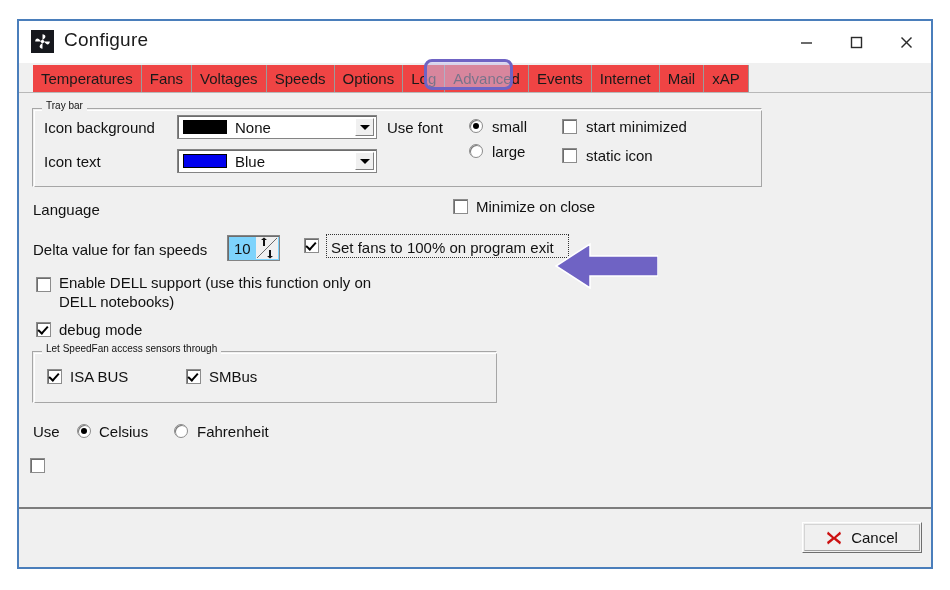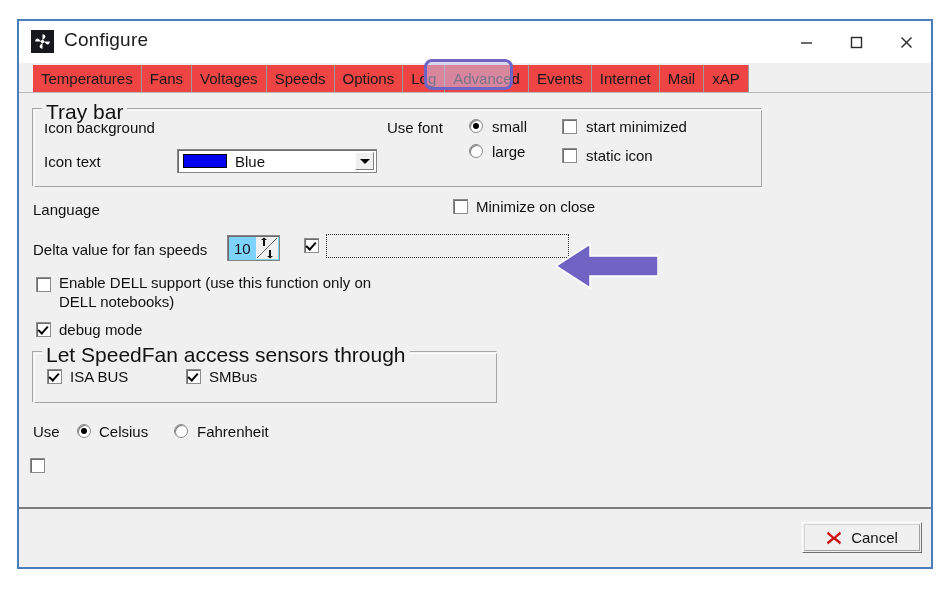--- a/index.html
+++ b/index.html
@@ -140,21 +140,21 @@
     border-left: 1px solid #ffffff;
     border-top: 1px solid #ffffff;
     pointer-events: none;
   }
   .grp-title {
     position: absolute;
     top: -9px;
     left: 9px;
     background: #f0f0f0;
     padding: 0 4px;
-    font-size: 21px;
+    font-size: 10px;
     color: #111;
     z-index: 2;
     font-family: "Liberation Sans", sans-serif;
   }
 
   .lbl {
     position: absolute;
     font-size: 15px;
     color: #111;
     font-family: "Liberation Sans", sans-serif;
@@ -394,20 +394,27 @@
       <div class="tab last">xAP</div>
     </div>
 
     <div class="client">
 
       <div class="grp" style="left:13px; top:15px; width:730px; height:79px;">
         <span class="grp-title">Tray bar</span>
       </div>
 
       <div class="lbl" style="left:25px; top:26px;">Icon background</div>
+      <div class="combo" style="left:158px; top:22px; width:200px;">
+        <span class="swatch" style="background:#000000;"></span>
+        <span class="ctext">None</span>
+        <span class="arrowbtn">
+            <i></i>
+          </span>
+      </div>
 
       <div class="lbl" style="left:25px; top:60px;">Icon text</div>
       <div class="combo" style="left:158px; top:56px; width:200px;">
         <span class="swatch" style="background:#0000ee;"></span>
         <span class="ctext">Blue</span>
         <span class="arrowbtn">
             <i></i>
           </span>
       </div>
 
@@ -436,20 +443,21 @@
             <rect x="0" y="0" width="22" height="22" fill="#f0f0f0"></rect>
             <line x1="1" y1="21" x2="21" y2="1" stroke="#6b6b6b" stroke-width="1"></line>
             <path d="M7 9 L7 3 L5 3 L8 0.5 L11 3 L9 3 L9 9 Z" fill="#111"></path>
             <path d="M13 13 L13 19 L11 19 L14 21.5 L17 19 L15 19 L15 13 Z" fill="#111"></path>
           </svg>
         </span>
       </div>
 
       <div class="cb checked" style="left:285px; top:145px;"></div>
       <div class="focusrect" style="left:307px; top:141px; width:243px; height:24px;"></div>
+      <div class="lbl" style="left:312px; top:146px;">Set fans to 100% on program exit</div>
 
       <div class="cb" style="left:17px; top:184px;"></div>
       <div class="lbl" style="left:40px; top:181px;">Enable DELL support (use this function only on</div>
       <div class="lbl" style="left:40px; top:200px;">DELL notebooks)</div>
 
       <div class="cb checked" style="left:17px; top:229px;"></div>
       <div class="lbl" style="left:40px; top:228px;">debug mode</div>
 
       <div class="grp" style="left:13px; top:258px; width:465px; height:52px;">
         <span class="grp-title">Let SpeedFan access sensors through</span>

